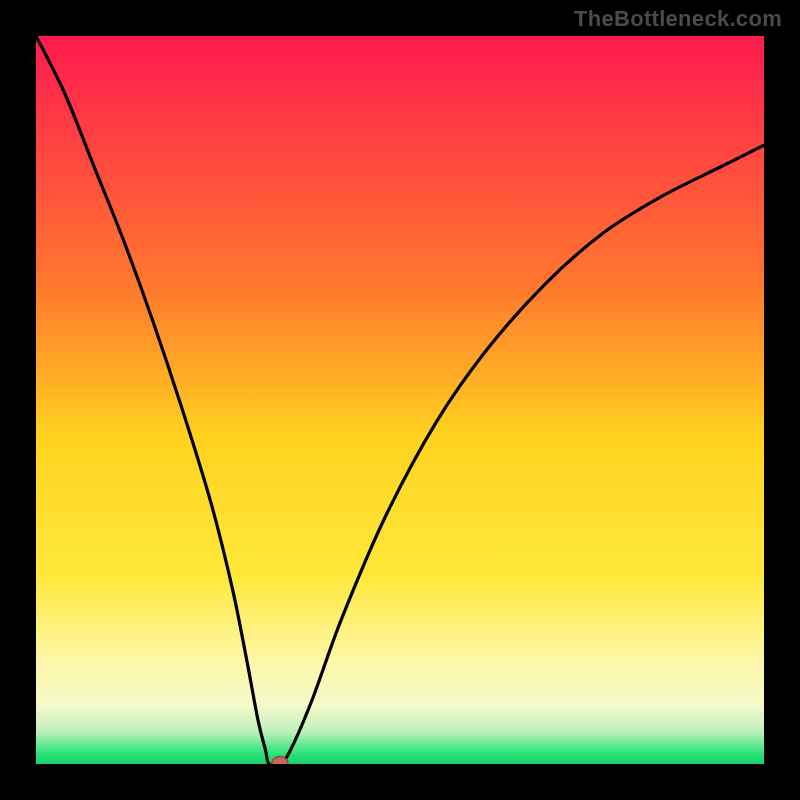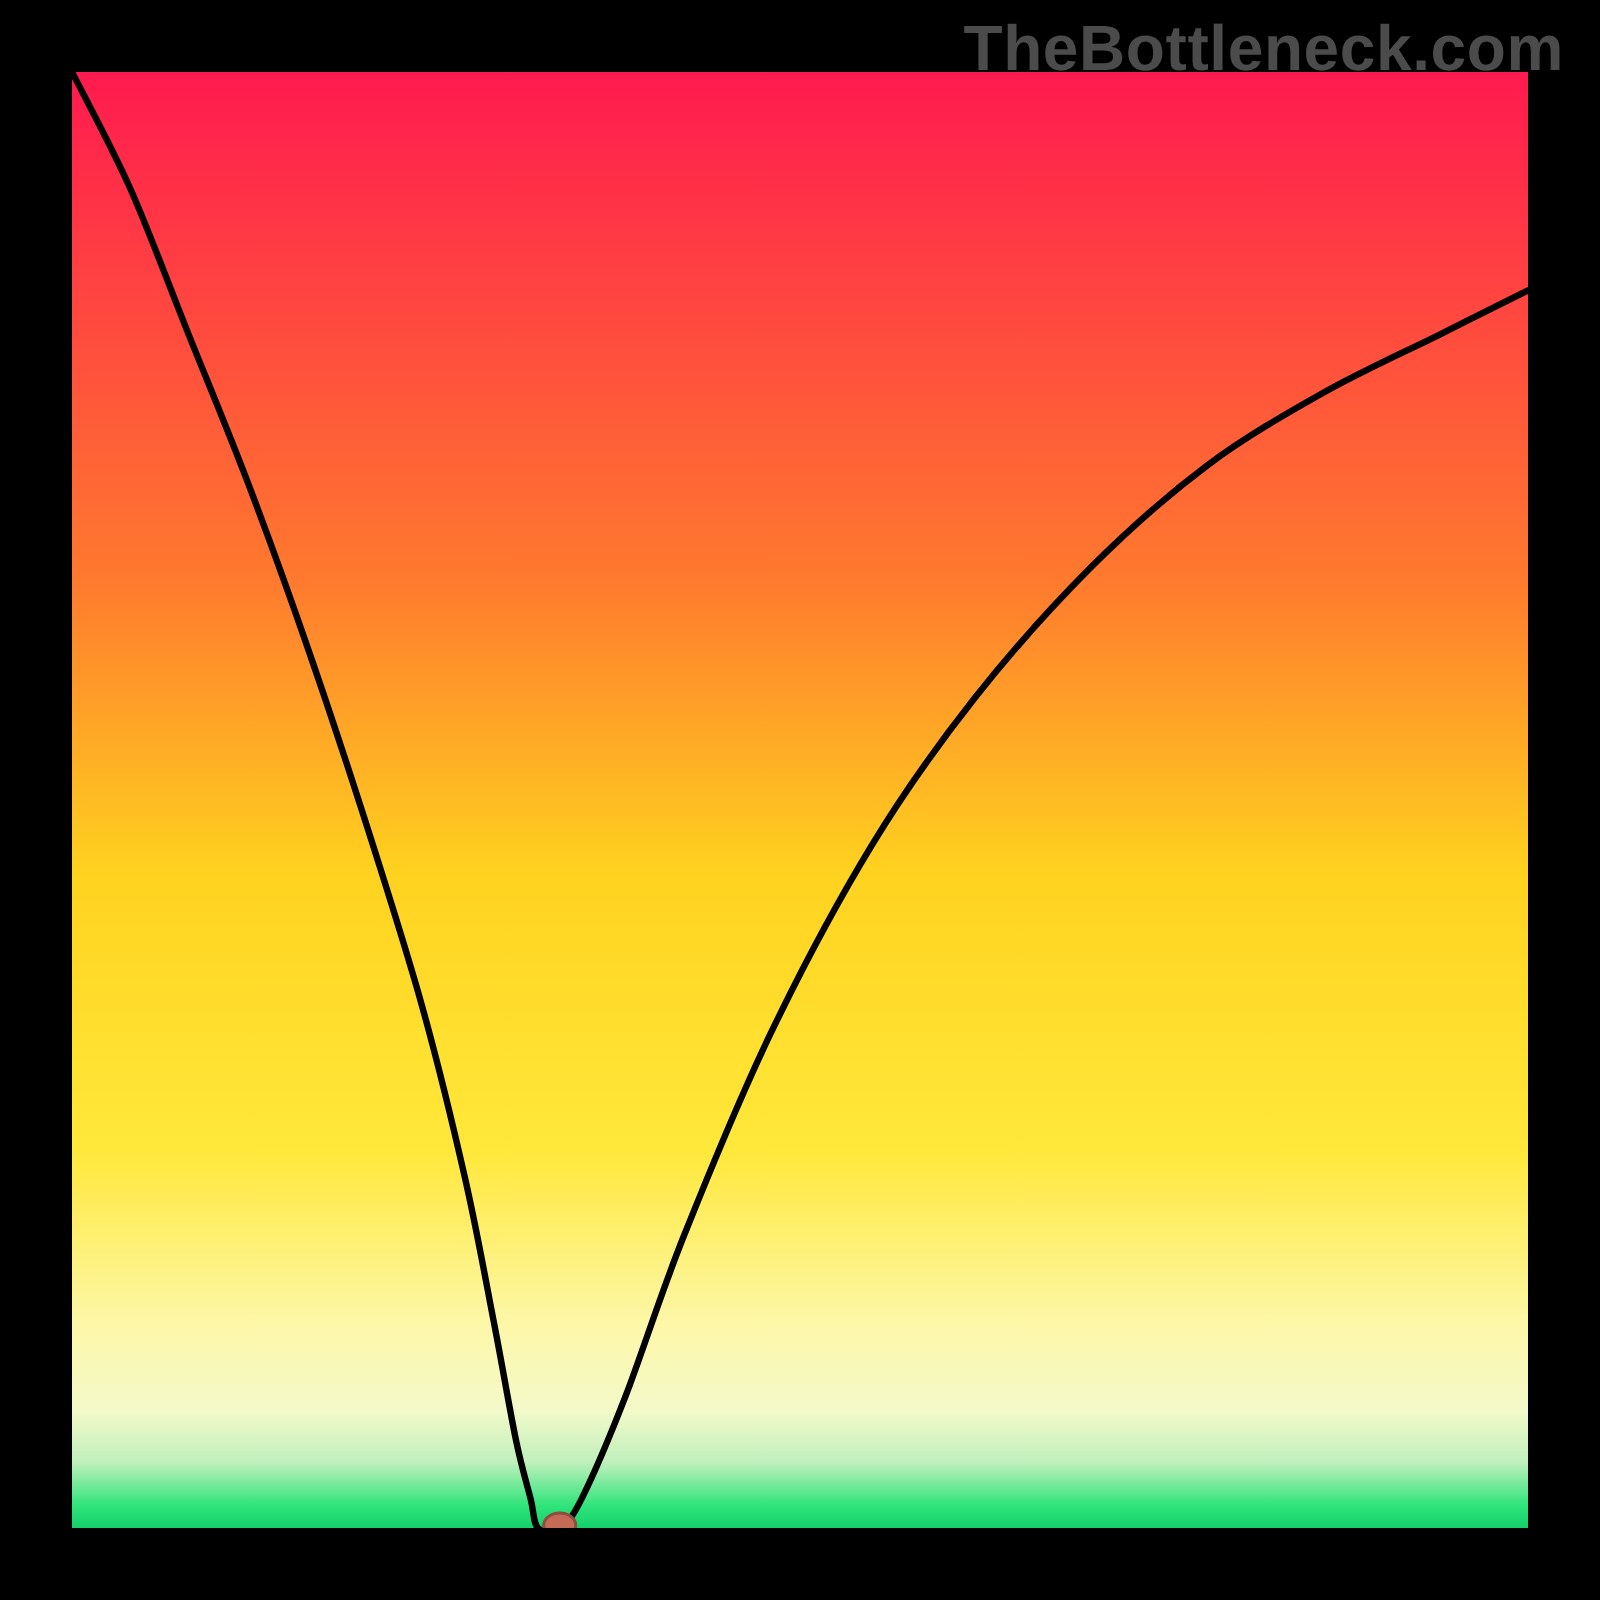--- a/index.html
+++ b/index.html
@@ -15,21 +15,21 @@
     position: relative;
     width: 800px;
     height: 800px;
     background: #000;
   }
   .watermark {
     position: absolute;
     top: 6px;
     right: 18px;
     color: #4b4b4b;
-    font-size: 32px;
+    font-size: 22px;
     font-weight: 600;
     letter-spacing: 0.3px;
     user-select: none;
   }
   svg {
     position: absolute;
     inset: 0;
     width: 800px;
     height: 800px;
   }

